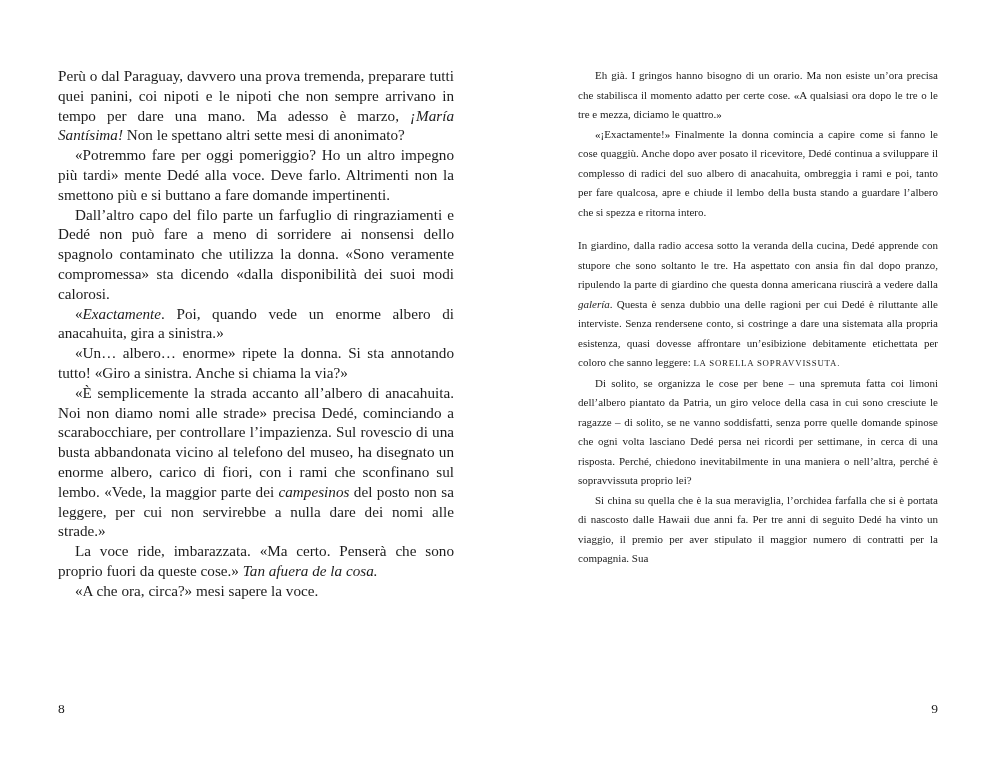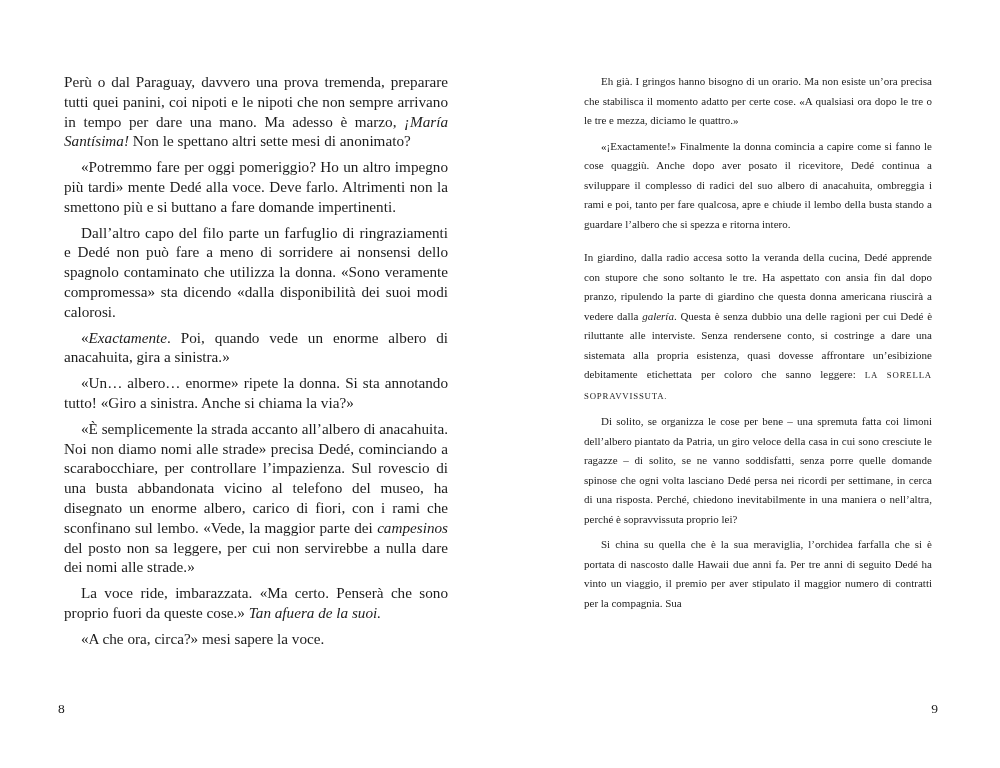--- a/index.html
+++ b/index.html
@@ -30,21 +30,21 @@
     font-size: 15.2px;
     line-height: 19.8px;
   }
   .page-right {
     left: 578px;
     width: 360px;
     font-size: 11px;
     line-height: 19.5px;
   }
   .page-text p {
-    margin: 6px;
+    margin: 0;
     padding: 0;
     text-align: justify;
     text-justify: inter-word;
   }
   .page-text p.indent {
     text-indent: 17px;
   }
   .page-text p.section-start {
     margin-top: 14px;
   }
@@ -77,21 +77,21 @@
 <div class="spread">
 
   <section class="page page-left">
     <div class="page-text">
         <p class=""><span>Perù o dal Paraguay, davvero una prova tremenda, preparare tutti quei panini, coi nipoti e le nipoti che non sempre arrivano in tempo per dare una mano. Ma adesso è marzo, </span><span class="seg-italic">¡María Santísima!</span><span> Non le spettano altri sette mesi di anonimato?</span></p>
         <p class="indent "><span>«Potremmo fare per oggi pomeriggio? Ho un altro impegno più tardi» mente Dedé alla voce. Deve farlo. Altrimenti non la smettono più e si buttano a fare domande impertinenti.</span></p>
         <p class="indent "><span>Dall’altro capo del filo parte un farfuglio di ringraziamenti e Dedé non può fare a meno di sorridere ai nonsensi dello spagnolo contaminato che utilizza la donna. «Sono veramente compromessa» sta dicendo «dalla disponibilità dei suoi modi calorosi.</span></p>
         <p class="indent "><span>«</span><span class="seg-italic">Exactamente</span><span>. Poi, quando vede un enorme albero di anacahuita, gira a sinistra.»</span></p>
         <p class="indent "><span>«Un… albero… enorme» ripete la donna. Si sta annotando tutto! «Giro a sinistra. Anche si chiama la via?»</span></p>
         <p class="indent "><span>«È semplicemente la strada accanto all’albero di anacahuita. Noi non diamo nomi alle strade» precisa Dedé, cominciando a scarabocchiare, per controllare l’impazienza. Sul rovescio di una busta abbandonata vicino al telefono del museo, ha disegnato un enorme albero, carico di fiori, con i rami che sconfinano sul lembo. «Vede, la maggior parte dei </span><span class="seg-italic">campesinos</span><span> del posto non sa leggere, per cui non servirebbe a nulla dare dei nomi alle strade.»</span></p>
-        <p class="indent "><span>La voce ride, imbarazzata. «Ma certo. Penserà che sono proprio fuori da queste cose.» </span><span class="seg-italic">Tan afuera de la suoi.</span></p>
+        <p class="indent "><span>La voce ride, imbarazzata. «Ma certo. Penserà che sono proprio fuori da queste cose.» </span><span class="seg-italic">Tan afuera de la cosa.</span></p>
         <p class="indent "><span>«A che ora, circa?» mesi sapere la voce.</span></p>
       </div>
   </section>
 
   <section class="page page-right">
     <div class="page-text">
         <p class="indent "><span>Eh già. I gringos hanno bisogno di un orario. Ma non esiste un’ora precisa che stabilisca il momento adatto per certe cose. «A qualsiasi ora dopo le tre o le tre e mezza, diciamo le quattro.»</span></p>
         <p class="indent "><span>«¡Exactamente!» Finalmente la donna comincia a capire come si fanno le cose quaggiù. Anche dopo aver posato il ricevitore, Dedé continua a sviluppare il complesso di radici del suo albero di anacahuita, ombreggia i rami e poi, tanto per fare qualcosa, apre e chiude il lembo della busta stando a guardare l’albero che si spezza e ritorna intero.</span></p>
         <p class="section-start"><span>In giardino, dalla radio accesa sotto la veranda della cucina, Dedé apprende con stupore che sono soltanto le tre. Ha aspettato con ansia fin dal dopo pranzo, ripulendo la parte di giardino che questa donna americana riuscirà a vedere dalla </span><span class="seg-italic">galería</span><span>. Questa è senza dubbio una delle ragioni per cui Dedé è riluttante alle interviste. Senza rendersene conto, si costringe a dare una sistemata alla propria esistenza, quasi dovesse affrontare un’esibizione debitamente etichettata per coloro che sanno leggere: </span><span class="seg-smallcaps">LA SORELLA SOPRAVVISSUTA.</span></p>
         <p class="indent "><span>Di solito, se organizza le cose per bene – una spremuta fatta coi limoni dell’albero piantato da Patria, un giro veloce della casa in cui sono cresciute le ragazze – di solito, se ne vanno soddisfatti, senza porre quelle domande spinose che ogni volta lasciano Dedé persa nei ricordi per settimane, in cerca di una risposta. Perché, chiedono inevitabilmente in una maniera o nell’altra, perché è sopravvissuta proprio lei?</span></p>

